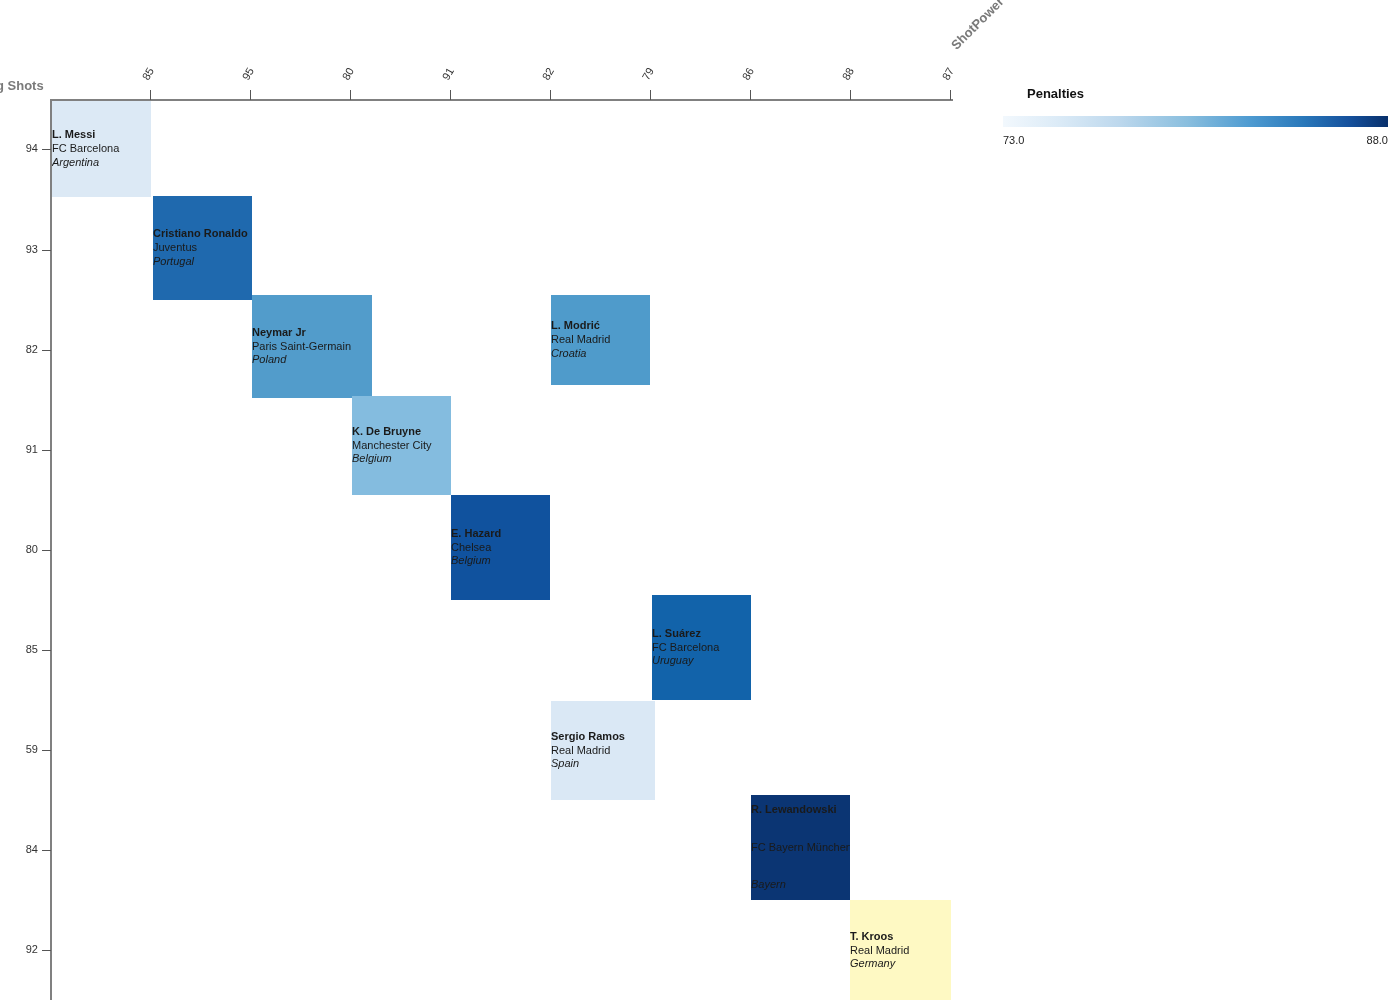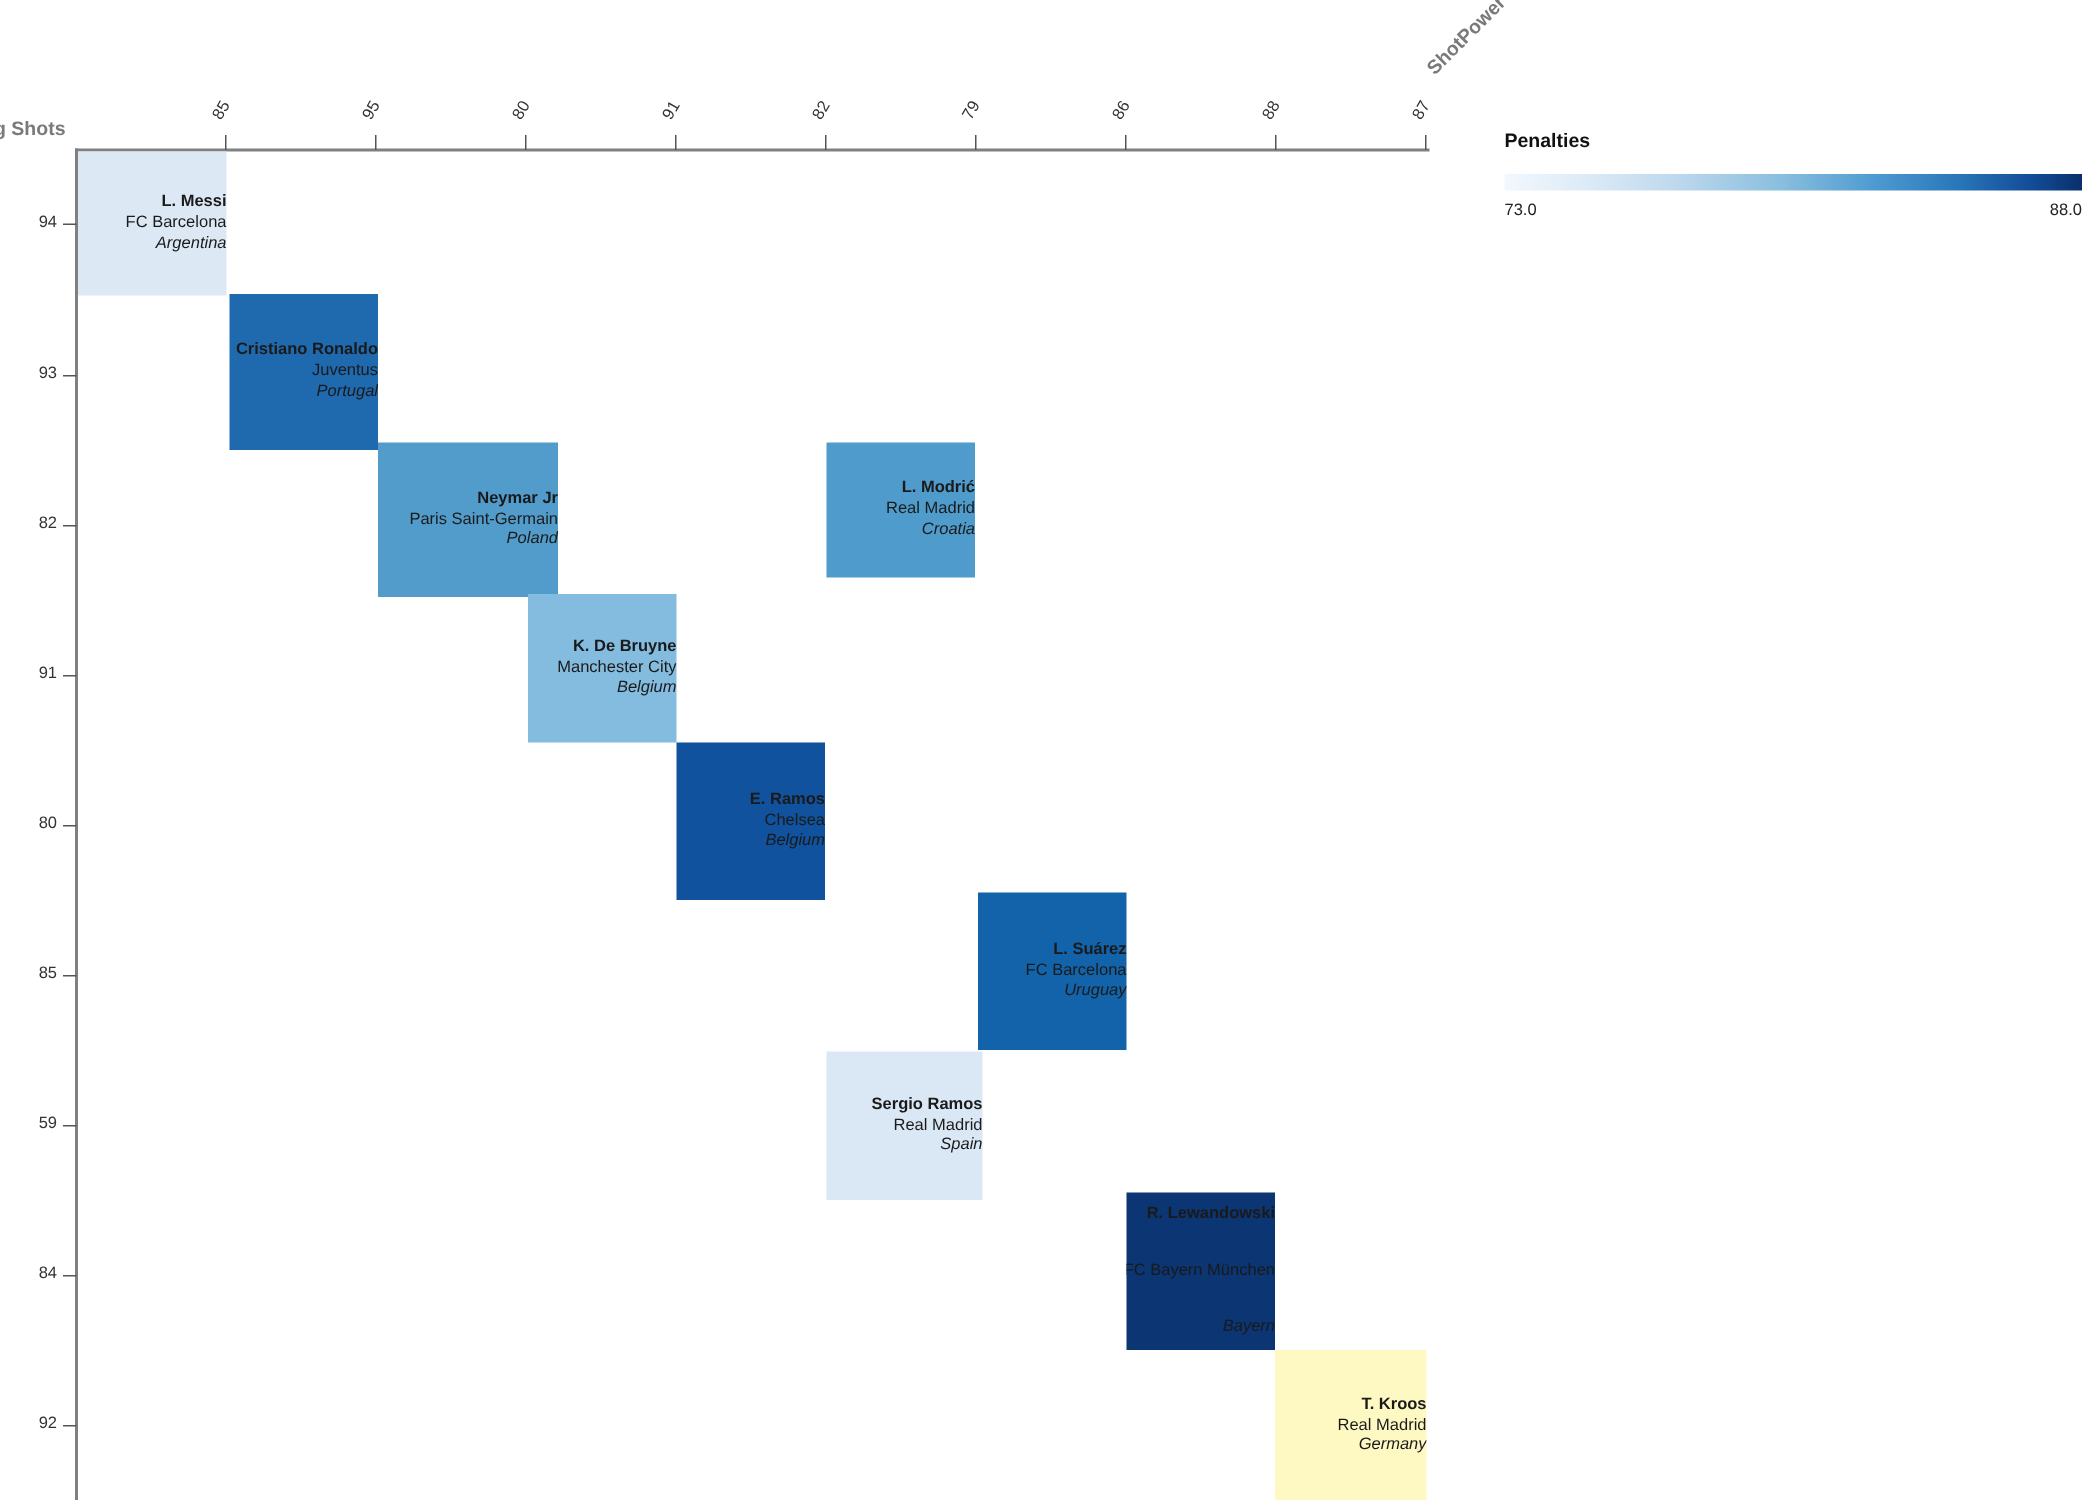--- a/index.html
+++ b/index.html
@@ -100,27 +100,26 @@
     left: 52px;
     top: 101px;
     width: 901px;
     height: 899px;
   }
   .cell {
     position: absolute;
     box-sizing: border-box;
     display: flex;
     flex-direction: column;
-    align-items: flex-end;
+    align-items: flex-start;
     justify-content: center;
     text-align: center;
     line-height: 1.25;
     color: #1a1a1a;
     overflow: hidden;
-    padding-left: 44px;
   }
   .cell .p-name {
     font-size: 11px;
     font-weight: bold;
     white-space: nowrap;
   }
   .cell .p-club {
     font-size: 11px;
     white-space: nowrap;
   }
@@ -135,20 +134,21 @@
     position: absolute;
     left: 1003px;
     top: 86px;
     width: 385px;
   }
   #legend-title {
     font-size: 13px;
     font-weight: bold;
     color: #111;
     margin-bottom: 15px;
+    margin-left: 24px;
   }
   #legend-gradient {
     width: 385px;
     height: 11px;
     background: linear-gradient(to right, #f2f8fd 0%, #dcebf7 14%, #bdd8ed 30%, #89bede 48%, #4e9bd1 64%, #2a78ba 78%, #15509c 90%, #08306b 100%);
   }
   #legend-labels {
     display: flex;
     justify-content: space-between;
     margin-top: 7px;
@@ -224,21 +224,21 @@
         <div class="p-name">Neymar Jr</div>
         <div class="p-club">Paris Saint-Germain</div>
         <div class="p-country">Poland</div>
       </div>
       <div class="cell" style="left: 300px; top: 295px; width: 99px; height: 99px; background: rgb(132, 188, 223);">
         <div class="p-name">K. De Bruyne</div>
         <div class="p-club">Manchester City</div>
         <div class="p-country">Belgium</div>
       </div>
       <div class="cell" style="left: 399px; top: 394px; width: 99px; height: 105px; background: rgb(16, 82, 158);">
-        <div class="p-name">E. Ramos</div>
+        <div class="p-name">E. Hazard</div>
         <div class="p-club">Chelsea</div>
         <div class="p-country">Belgium</div>
       </div>
       <div class="cell" style="left: 499px; top: 194px; width: 99px; height: 90px; background: rgb(79, 155, 203);">
         <div class="p-name">L. Modrić</div>
         <div class="p-club">Real Madrid</div>
         <div class="p-country">Croatia</div>
       </div>
       <div class="cell" style="left: 600px; top: 494px; width: 99px; height: 105px; background: rgb(18, 99, 170);">
         <div class="p-name">L. Suárez</div>

